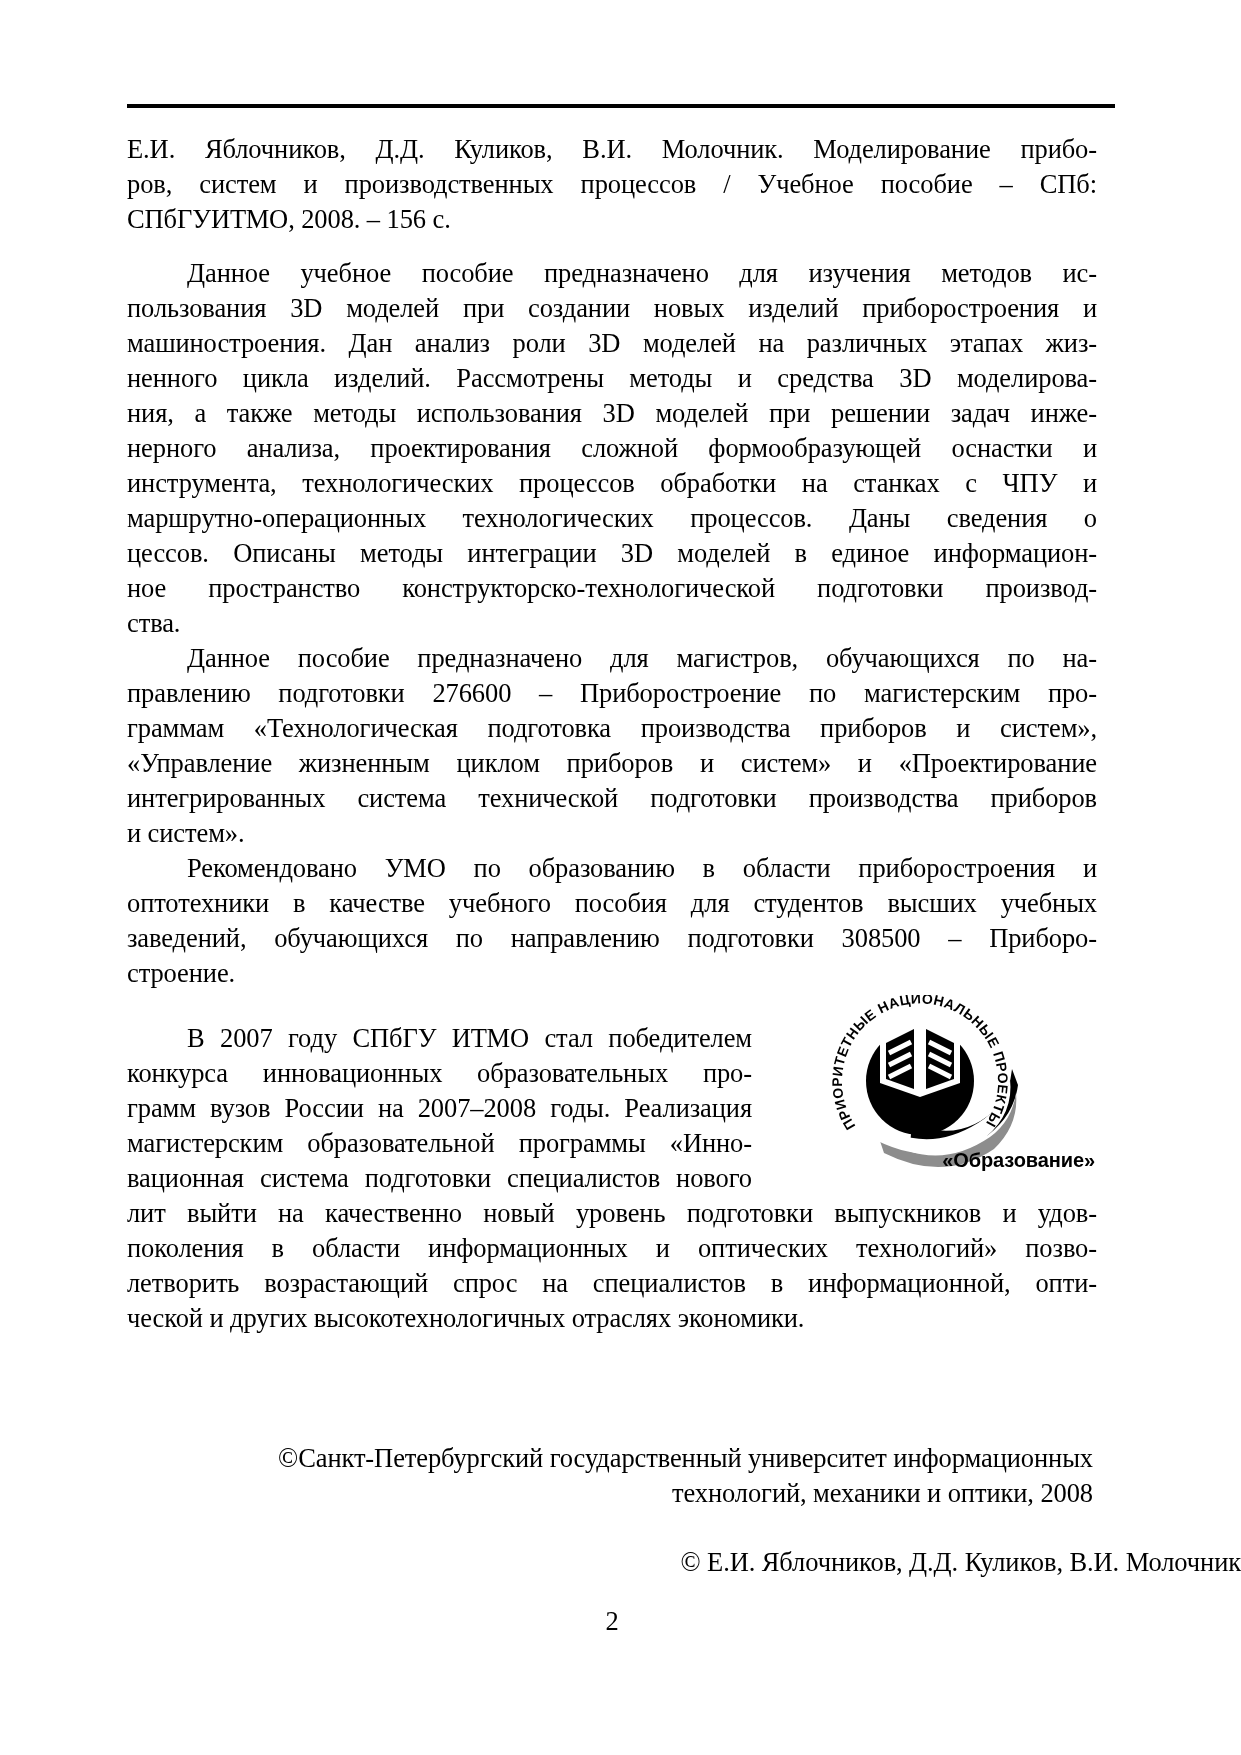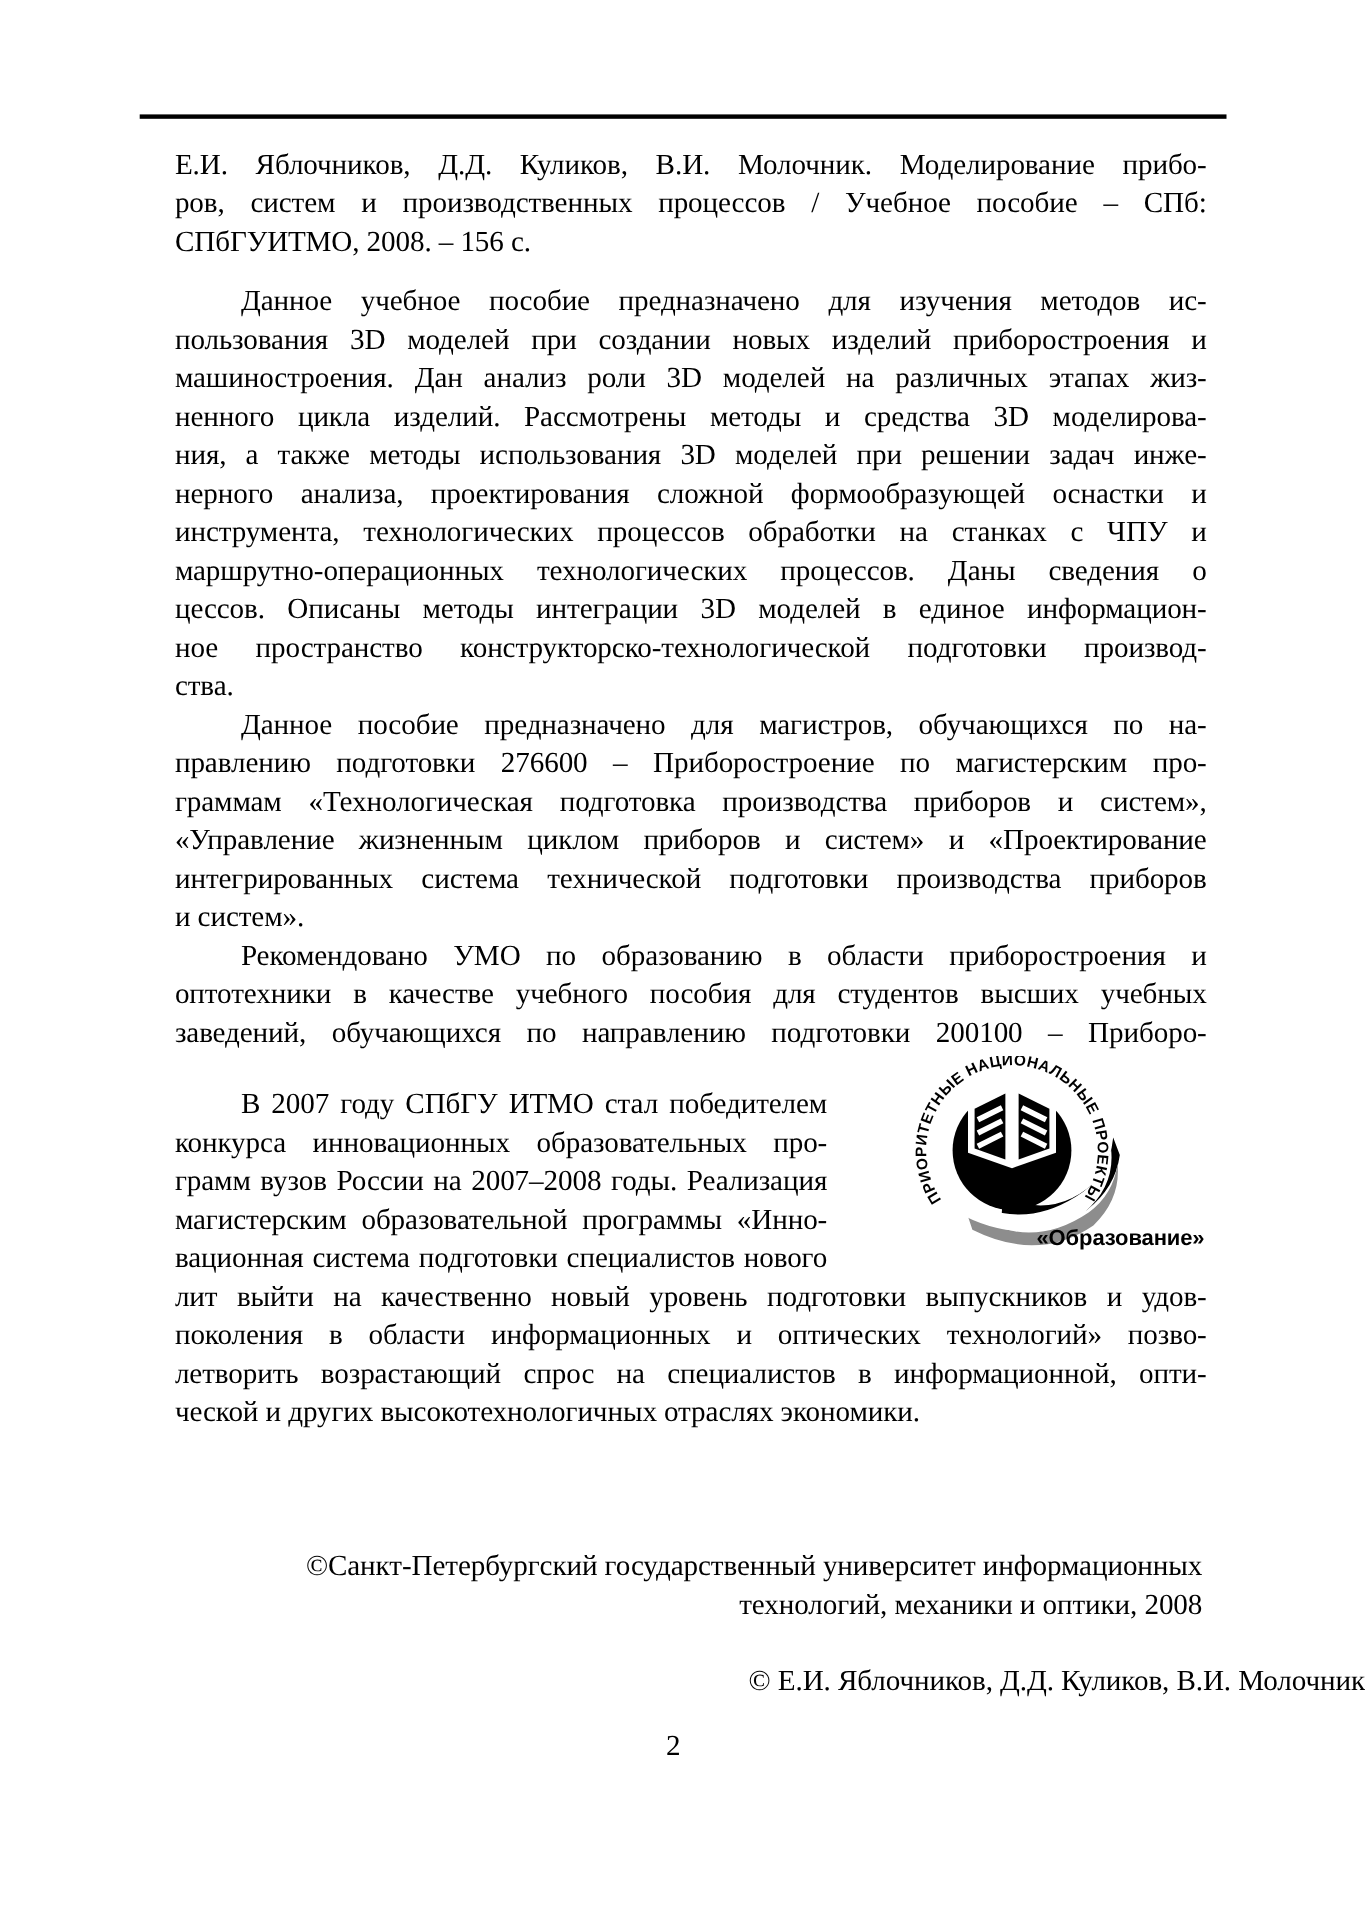--- a/index.html
+++ b/index.html
@@ -27,21 +27,20 @@
   .para{
     margin:0 0 0 127px;
     width:970px;
     line-height:35px;
   }
   .para.first-body{margin-top:19px;}
   .para.award{margin-top:30px;}
   .line{
     text-align:justify;
     text-align-last:justify;
-    margin-left:32px;
   }
   .line.first{text-indent:60px;}
   .line.last{text-align-last:left;}
   .logo-float{
     float:right;
     width:335px;height:185px;
     margin:-26px 0 0 10px;
   }
   .copyright{
     margin:105px 0 0 127px;
@@ -104,21 +103,22 @@
       <div class="line">правлению подготовки 276600 – Приборостроение по магистерским про-</div>
       <div class="line">граммам «Технологическая подготовка производства приборов и систем»,</div>
       <div class="line">«Управление жизненным циклом приборов и систем» и «Проектирование</div>
       <div class="line">интегрированных система технической подготовки производства приборов</div>
       <div class="line last">и систем».</div>
     </div>
 
   <div class="para">
       <div class="line first">Рекомендовано УМО по образованию в области приборостроения и</div>
       <div class="line">оптотехники в качестве учебного пособия для студентов высших учебных</div>
-      <div class="line">заведений, обучающихся по направлению подготовки 200100 – Приборо-</div>
+      <div class="line">заведений, обучающихся по направлению подготовки 308500 – Приборо-</div>
+      <div class="line last">строение.</div>
     </div>
 
   <div class="para award">
     <div class="logo-float">
       <svg width="335" height="185" viewBox="0 0 335 185">
 
         <circle cx="158" cy="86" r="54" fill="#000"></circle>
 
         <path d="M150 128 Q200 150 238 110 Q248 94 250 74 L256 90 Q252 120 226 140 Q188 162 148 150 Z" fill="#000"></path>
 

